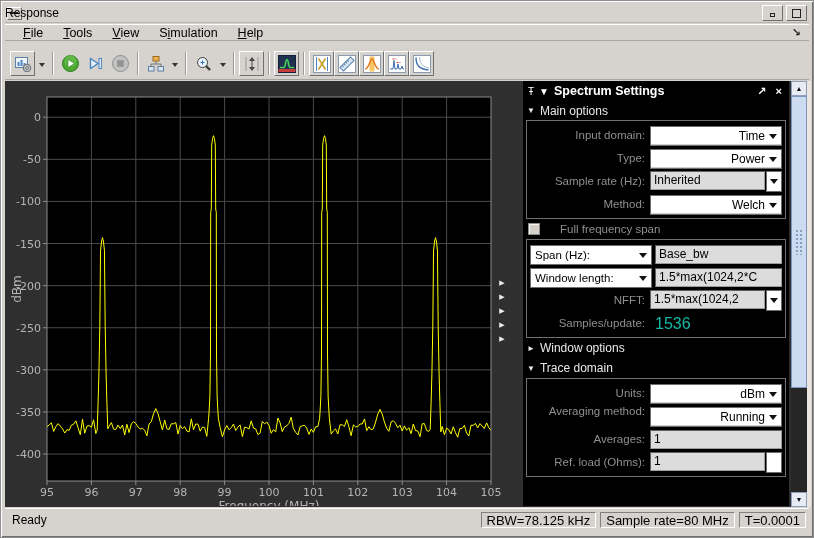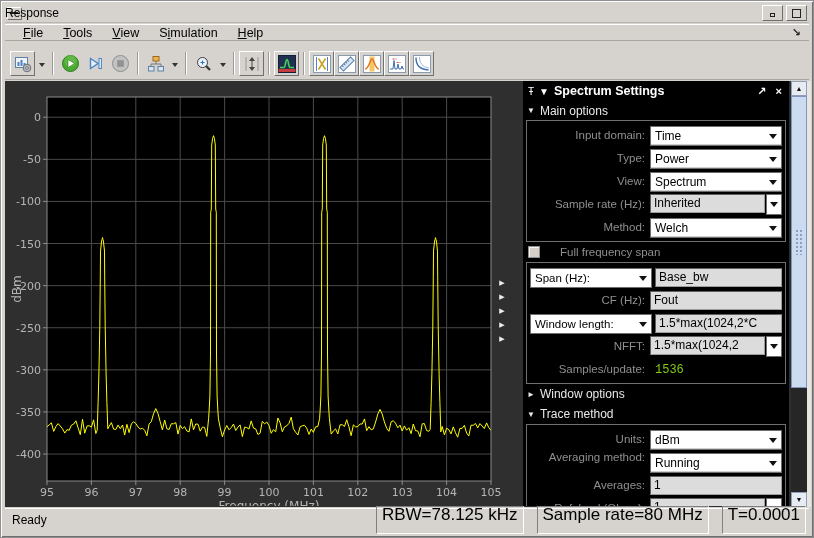--- a/index.html
+++ b/index.html
@@ -67,38 +67,38 @@
   .ssection .scaret { font-size:8px; color:#e8e8e8; }
   .sgroup { border:1px solid #707070; margin:0 3px 0 3px; padding:3px 3px 2px 3px; }
   .srow { display:flex; align-items:center; height:23px; }
   .slabel { flex:0 0 120px; text-align:right; padding-right:5px; color:#8f8f8f;
     font-size:11.5px; line-height:11px; white-space:nowrap; overflow:hidden; }
   .slabel.wrap { white-space:normal; height:22px; }
   .sctrl { flex:1; min-width:0; display:flex; align-items:center; }
   .combo { position:relative; flex:1; height:20px; background:#fff; border:1px solid #6d6d6d;
     color:#000; font-size:12px; line-height:18px; padding:0 16px 0 4px;
     white-space:nowrap; overflow:hidden; cursor:pointer;
-    box-shadow: inset 0 -1px 0 #cfcfcf; }
+    box-shadow: inset 0 -1px 0 #cfcfcf; text-align: right; }
   .caret { position:absolute; right:4px; top:7px; width:0; height:0;
     border:4px solid transparent; border-top:5px solid #111; }
   .labelcombo { position:relative; width:122px; height:20px; background:#fff; border:1px solid #6d6d6d;
     color:#000; font-size:11.5px; line-height:18px; padding:0 14px 0 4px;
     white-space:nowrap; overflow:hidden; cursor:pointer; margin-right:3px; }
   .textfield { flex:1; height:19px; background:#dcdcdc; border:1px solid #9c9c9c;
     border-top-color:#5f5f5f; border-left-color:#5f5f5f;
     color:#000; font-size:12px; line-height:17px; padding:0 3px;
     white-space:nowrap; overflow:hidden; }
   .editcombo { flex:1; display:flex; gap:1px; }
   .dropbtn { position:relative; flex:0 0 16px; height:21px; background:#fff;
     border:1px solid #6d6d6d; cursor:pointer; }
   .dropbtn .caret { right:3px; }
   .checkrow { display:flex; align-items:center; height:20px; padding-left:5px; gap:20px; }
   .checkbox { width:12px; height:12px; background:#d4d0c8; border:1px solid #8e8e8e;
     box-shadow: inset 1px 1px 0 #f4f4f4; cursor:pointer; }
-  .sstatic { color:#84cc16; font-size:12px; padding-left:5px;font-family:Liberation Mono, monospace; }
+  .sstatic { color:#14b8a6; font-size:16px; padding-left:5px; }
 
   
   .scrollbar { position:absolute; left:786px; top:0; width:16px; height:426px; background:#262626; }
   .sb-btn { position:absolute; left:0; width:16px; height:15px; background:#e6ebf4;
     border:1px solid #8f9fba; display:flex; align-items:center; justify-content:center;
     font-size:7px; color:#111; cursor:pointer; }
   .sb-up { top:0; }
   .sb-down { bottom:0; }
   .sb-thumb { position:absolute; left:0; top:15px; width:16px; height:292px;
     background:#ccdbf0; border:1px solid #7e97bc; cursor:pointer;
@@ -108,21 +108,21 @@
     background-size:4px 4px; }
   .sb-track { position:absolute; left:0; top:307px; bottom:15px; width:16px; background:#262626; }
 
   
   .statusbar { position:absolute; left:4px; right:4px; top:507px; height:23px;
     background:#d6d3ce; border-top:1px solid #fff; display:flex; align-items:center;
     font-size:12px; color:#000; padding:0 3px; }
   .ready { margin-left:4px; }
   .sspacer { flex:1; }
   .sbox { border:1px solid; border-color:#808080 #fff #fff #808080;
-    height:28px; line-height:16px; padding:0 5px; margin-left:13px; font-size:17px;
+    height:16px; line-height:16px; padding:0 5px; margin-left:4px; font-size:13px;
     white-space:nowrap; }
 </style>
 </head>
 <body>
 
 <div id="window">
 
   <div class="titlebar">
     <div class="tb-sys">
       <div class="dash"></div>
@@ -362,26 +362,20 @@
               <div class="combo"><span>Time</span><div class="caret"></div></div>
             </div>
         </div>
         <div class="srow">
           <span class="slabel">Type:</span>
           <div class="sctrl">
               <div class="combo"><span>Power</span><div class="caret"></div></div>
             </div>
         </div>
         <div class="srow">
-          <span class="slabel">View:</span>
-          <div class="sctrl">
-              <div class="combo"><span>Spectrum</span><div class="caret"></div></div>
-            </div>
-        </div>
-        <div class="srow">
           <span class="slabel">Sample rate (Hz):</span>
           <div class="sctrl">
               <div class="editcombo">
             <div class="textfield">Inherited</div>
             <div class="dropbtn">
                   <div class="caret"></div>
                 </div>
           </div>
             </div>
         </div>
@@ -399,26 +393,20 @@
       </div>
 
       <div class="sgroup">
         <div class="srow">
           <div class="labelcombo"><span>Span (Hz):</span><div class="caret"></div></div>
           <div class="sctrl">
               <div class="textfield">Base_bw</div>
             </div>
         </div>
         <div class="srow">
-          <span class="slabel">CF (Hz):</span>
-          <div class="sctrl">
-              <div class="textfield">Fout</div>
-            </div>
-        </div>
-        <div class="srow">
           <div class="labelcombo"><span>Window length:</span><div class="caret"></div></div>
           <div class="sctrl">
               <div class="textfield">1.5*max(1024,2*C</div>
             </div>
         </div>
         <div class="srow">
           <span class="slabel">NFFT:</span>
           <div class="sctrl">
               <div class="editcombo">
             <div class="textfield">1.5*max(1024,2</div>
@@ -435,21 +423,21 @@
             </div>
         </div>
       </div>
 
       <div class="ssection">
         <span class="scaret">►</span>
         <span>Window options</span>
       </div>
       <div class="ssection">
         <span class="scaret">▼</span>
-        <span>Trace method</span>
+        <span>Trace domain</span>
       </div>
 
       <div class="sgroup">
         <div class="srow">
           <span class="slabel">Units:</span>
           <div class="sctrl">
               <div class="combo"><span>dBm</span><div class="caret"></div></div>
             </div>
         </div>
         <div class="srow">

